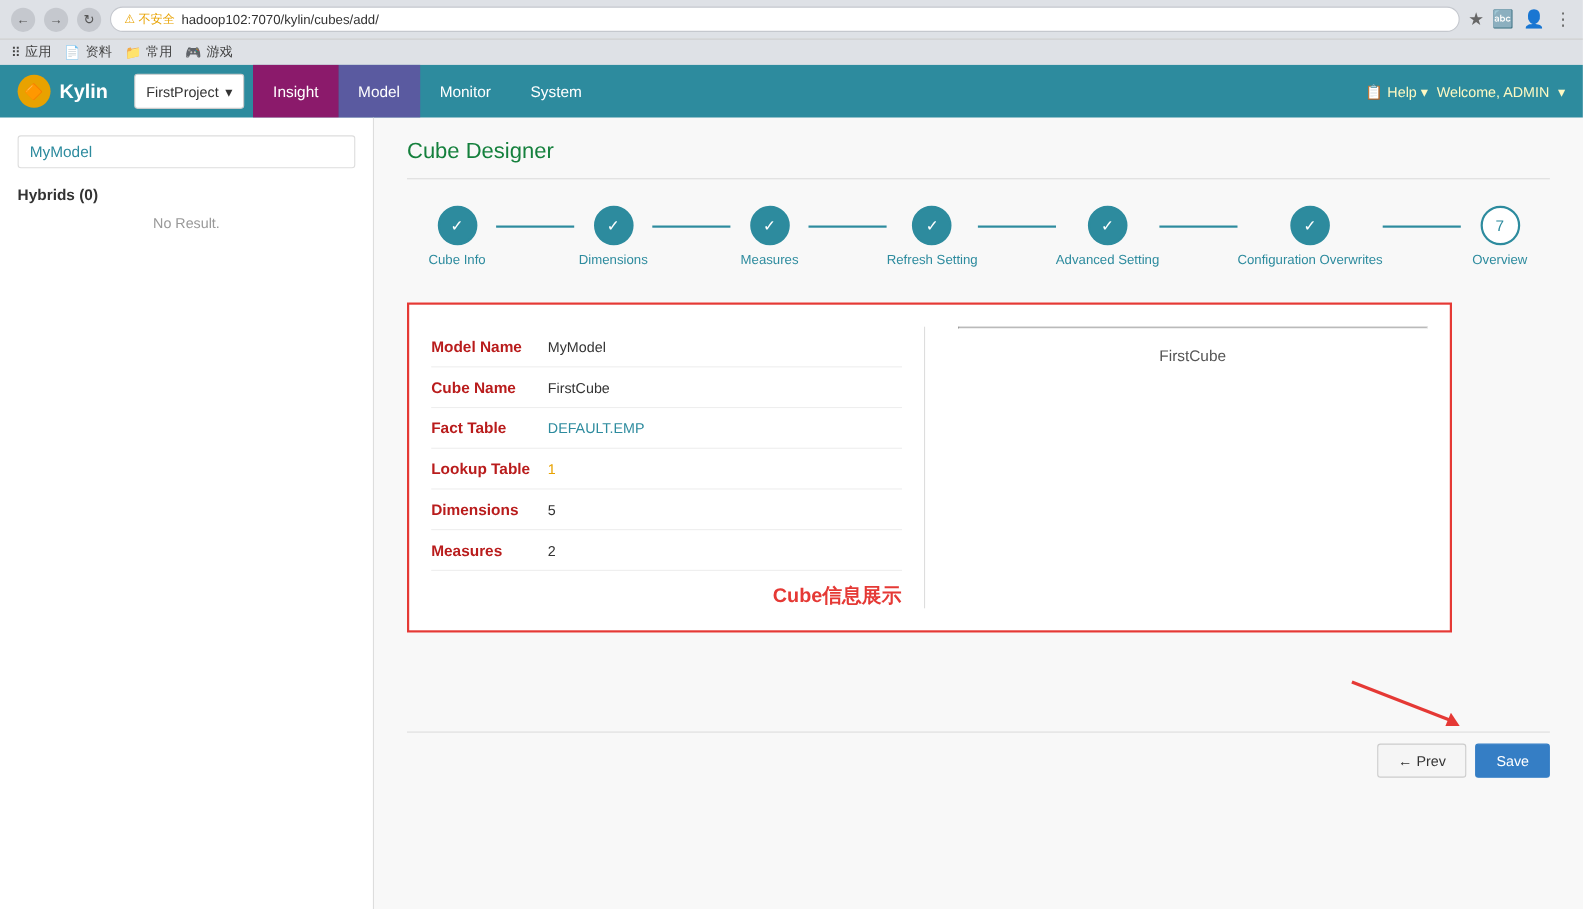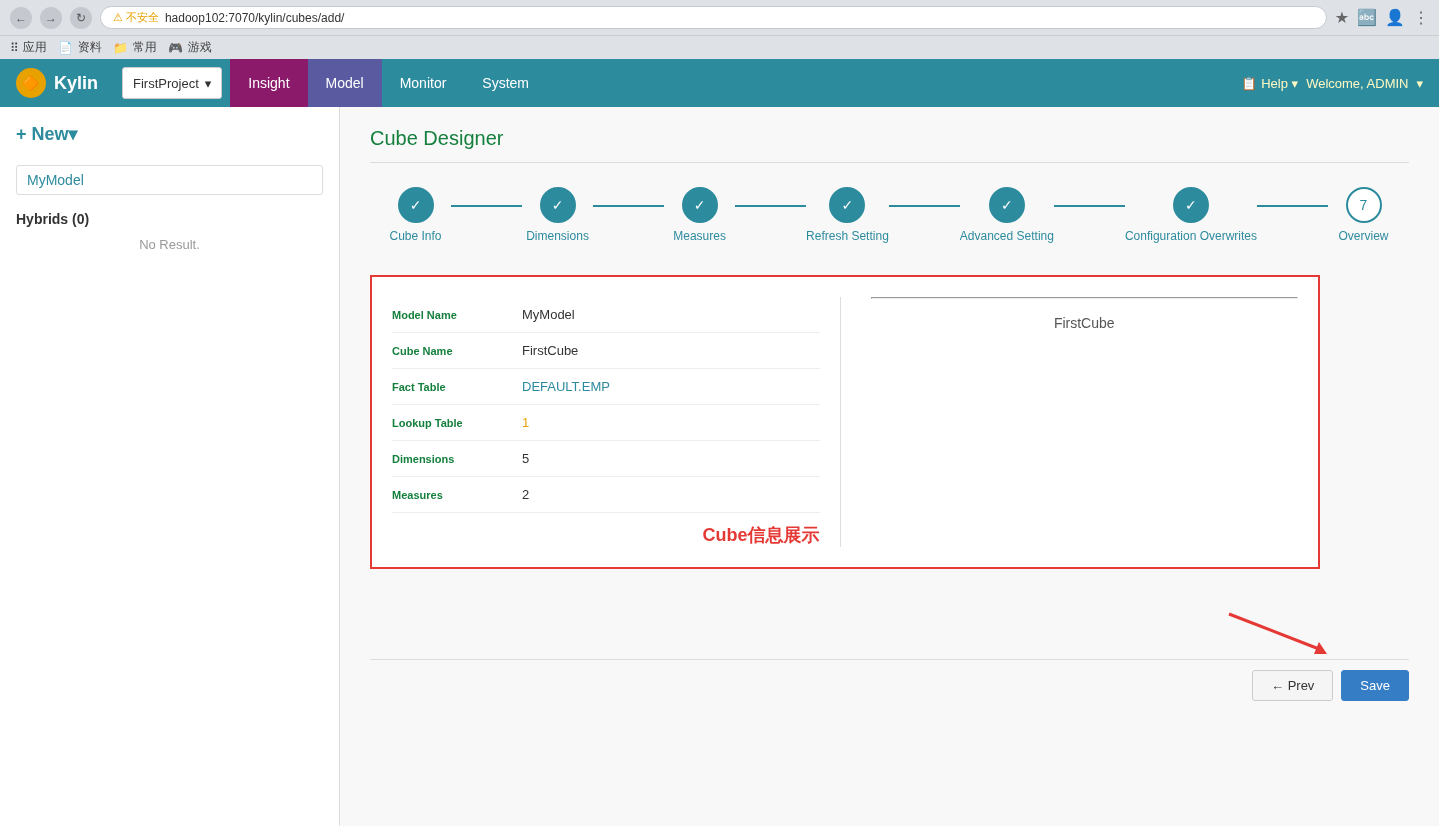--- a/index.html
+++ b/index.html
@@ -224,24 +224,24 @@
     }
     .info-row {
       display: flex;
       align-items: baseline;
       padding: 10px 0;
       border-bottom: 1px solid #eee;
     }
     .info-row:last-child { border-bottom: none; }
     .info-label {
       font-weight: bold;
-      width: 130px;
+      width: 106px;
       flex-shrink: 0;
-      color: #15803d;
-      font-size: 11px;
+      color: #b91c1c;
+      font-size: 14px;
     }
     .info-value {
       color: #333;
       font-size: 13px;
     }
     .info-value.link { color: #2d8b9e; }
     .info-value.orange { color: #e8a200; }
     .description-title {
       font-size: 16px;
       color: #555;
@@ -343,21 +343,20 @@
   <div class="navbar-right">
     <span style="cursor:pointer;">📋 <span>Help</span> ▾</span>
     <span style="cursor:pointer;">Welcome, ADMIN</span>
     <span>▾</span>
   </div>
 </nav>
 
 <div class="main-layout">
 
   <aside class="sidebar">
-    <div class="new-btn">+ New▾</div>
     <div class="model-item">MyModel</div>
     <div class="hybrids-title">Hybrids (0)</div>
     <div class="no-result">No Result.</div>
   </aside>
 
   <main class="content-area">
     <div class="cube-designer-title">Cube Designer</div>
 
     <div class="stepper">
 

